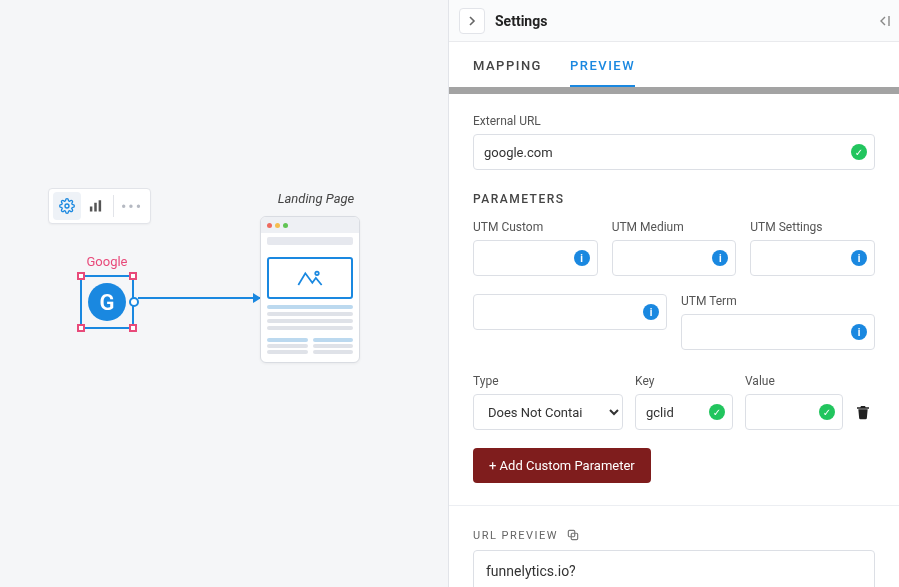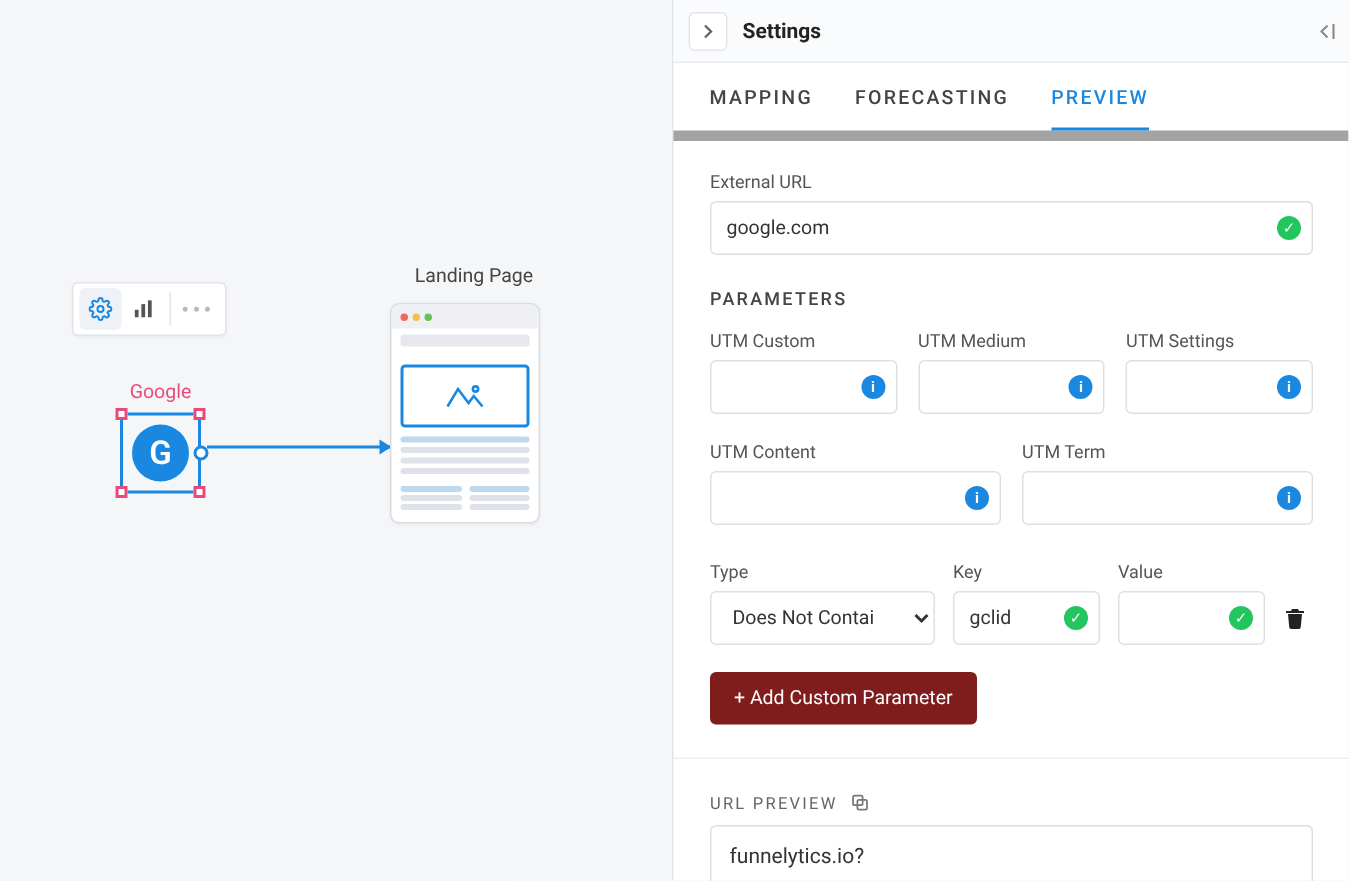--- a/index.html
+++ b/index.html
@@ -49,21 +49,21 @@
 .sel-handle { width:8px; height:8px; border:2px solid #e84a7a; background:#fff; position:absolute; }
 .sel-handle.tl { left:-5px; top:-5px; } .sel-handle.tr { right:-5px; top:-5px; }
 .sel-handle.bl { left:-5px; bottom:-5px; } .sel-handle.br { right:-5px; bottom:-5px; }
 .port { width:10px; height:10px; border:2px solid #1a88e0; border-radius:50%; background:#fff; position:absolute; }
 .port.right { right:-7px; top:50%; transform:translateY(-50%); }
 .g-circle { width:38px; height:38px; border-radius:50%; background:#1a88e0; color:#fff; display:flex; align-items:center; justify-content:center; font-size:22px; font-weight:600; }
 
 .edge { position:absolute; left:138px; top:297px; width:122px; height:2px; background:#1a88e0; }
 .edge::after { content:''; position:absolute; right:-1px; top:-4px; border-left:8px solid #1a88e0; border-top:5px solid transparent; border-bottom:5px solid transparent; }
 
-.node-page { position:absolute; left:260px; top:177px; text-align:center; width:112px; }
+.node-page { position:absolute; left:260px; top:191px; text-align:center; width:112px;font-style:italic; }
 .node-page .title { font-size:13px; color:#444; margin-bottom:10px; }
 .browser { width:100px; border:1px solid #d9dce2; border-radius:6px; background:#fff; box-shadow:0 1px 3px rgba(0,0,0,0.05); overflow:hidden; }
 .browser-top { height:16px; background:#eef0f4; display:flex; align-items:center; gap:3px; padding-left:6px; }
 .bdot { width:5px; height:5px; border-radius:50%; }
 .bdot.r{background:#ee6a5f;} .bdot.y{background:#f5bd4f;} .bdot.g{background:#61c454;}
 .browser-addr { height:8px; margin:4px 6px 6px 6px; background:#e6e8ee; border-radius:2px; }
 .browser-body { padding:6px; }
 .hero { height:42px; border:2px solid #1a88e0; border-radius:3px; display:flex; align-items:center; justify-content:center; margin-bottom:6px; }
 .hero svg { color:#1a88e0; }
 .line { height:4px; background:#dfe2e8; border-radius:2px; margin:3px 0; }
@@ -158,21 +158,20 @@
       <div class="panel-collapse-right">
         <svg width="14" height="14" viewBox="0 0 14 14" fill="none" stroke="currentColor" stroke-width="1.4">
             <line x1="12" y1="2" x2="12" y2="12"></line>
             <polyline points="8,3 4,7 8,11"></polyline>
           </svg>
       </div>
     </div>
 
     <div class="tabs">
       <div class="tab">MAPPING</div>
-      <div class="tab">FORECASTING</div>
       <div class="tab active">PREVIEW</div>
     </div>
 
     <div class="panel-body">
       <label class="field-label">External URL</label>
       <div class="input-wrap">
         <input type="text" value="google.com" style="">
         <span class="status-icon status-check">✓</span>
       </div>
 
@@ -197,21 +196,20 @@
           <label class="field-label">UTM Settings</label>
           <div class="input-wrap">
             <input type="text" value="" style="">
             <span class="status-icon status-info">i</span>
           </div>
         </div>
       </div>
 
       <div class="grid2" style="margin-top:8px;">
         <div class="col">
-          <label class="field-label">UTM Content</label>
           <div class="input-wrap">
             <input type="text" value="" style="">
             <span class="status-icon status-info">i</span>
           </div>
         </div>
         <div class="col">
           <label class="field-label">UTM Term</label>
           <div class="input-wrap">
             <input type="text" value="" style="">
             <span class="status-icon status-info">i</span>

